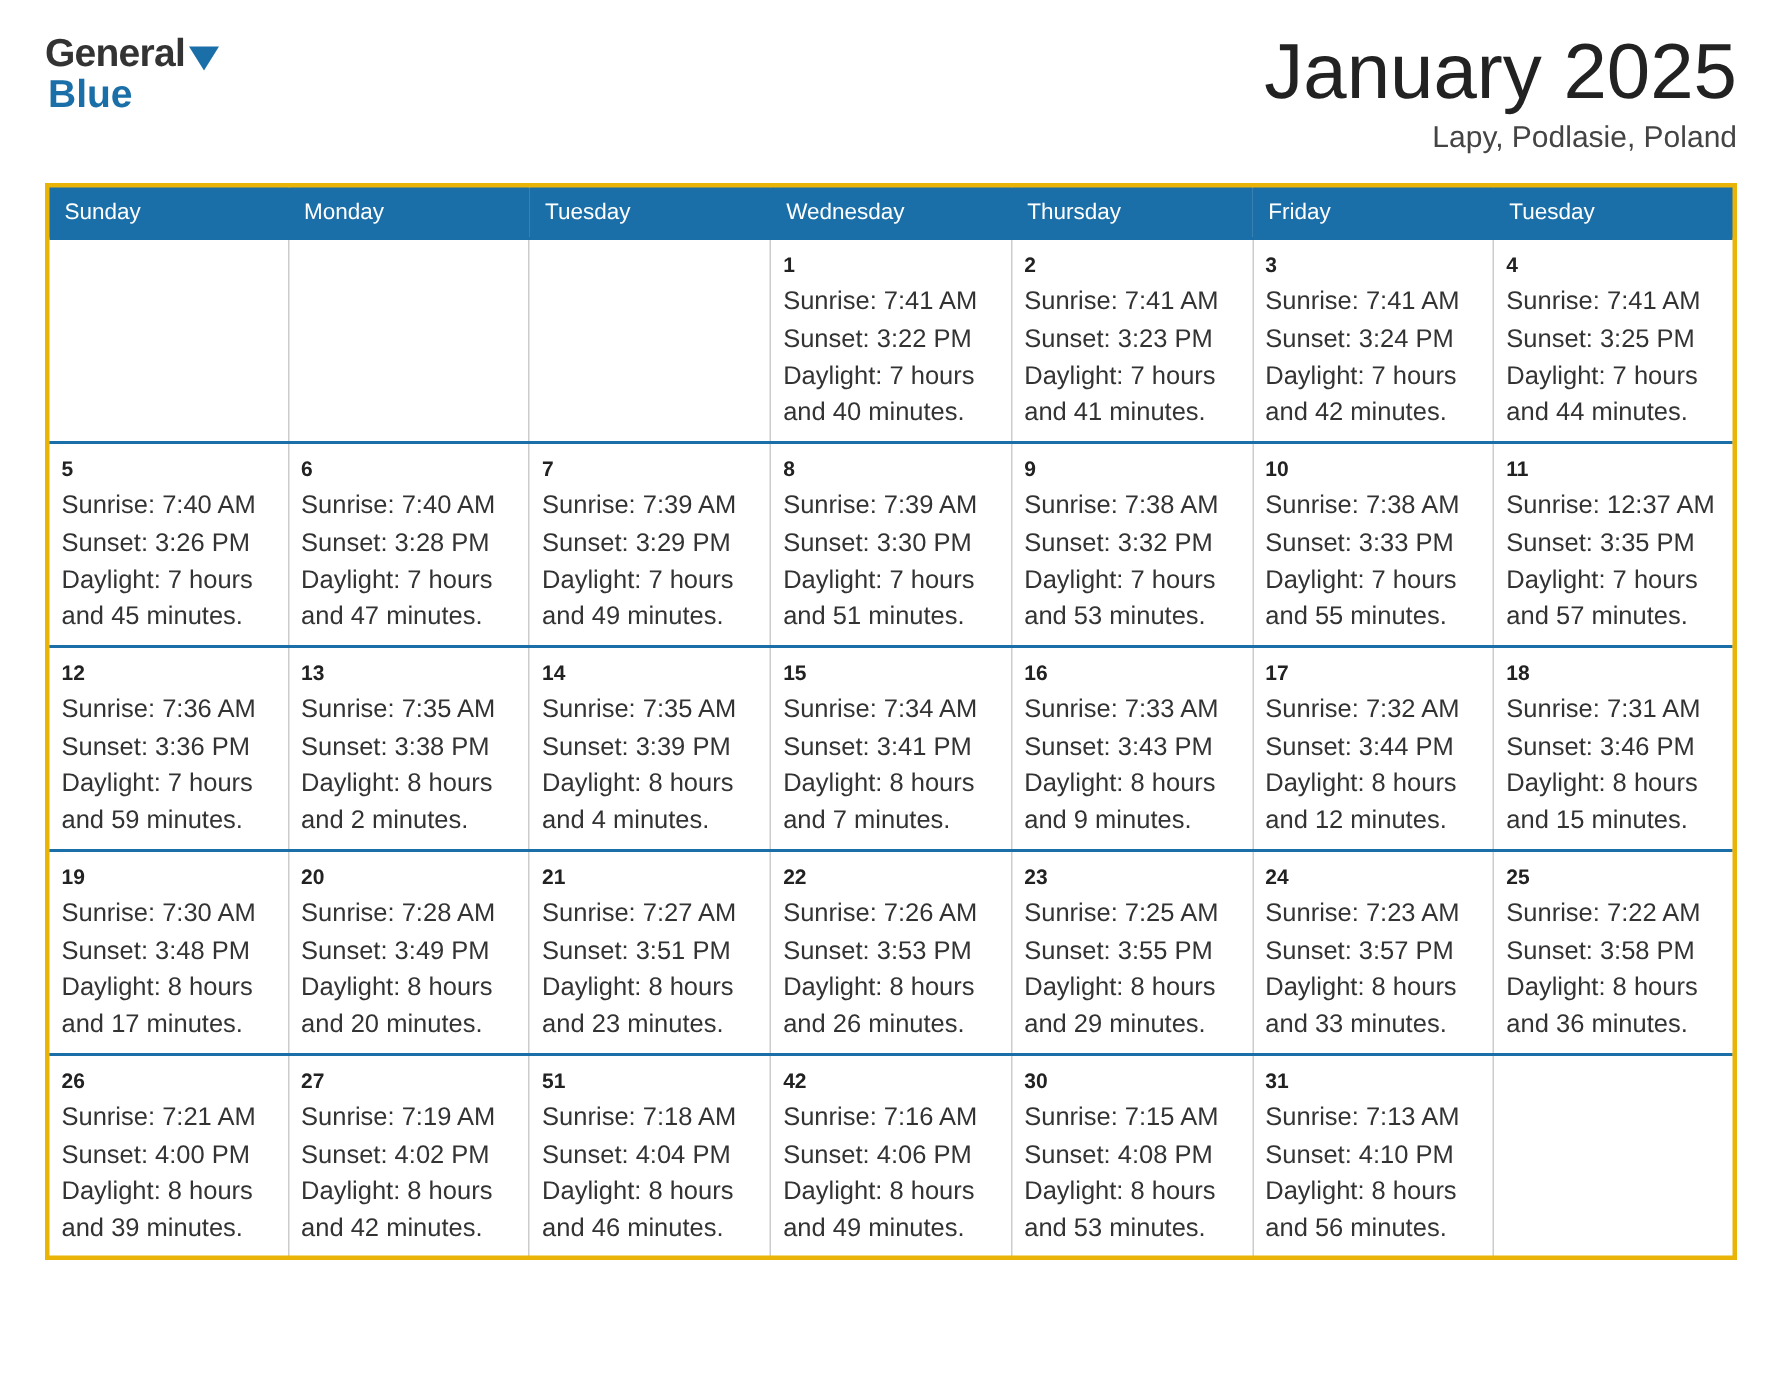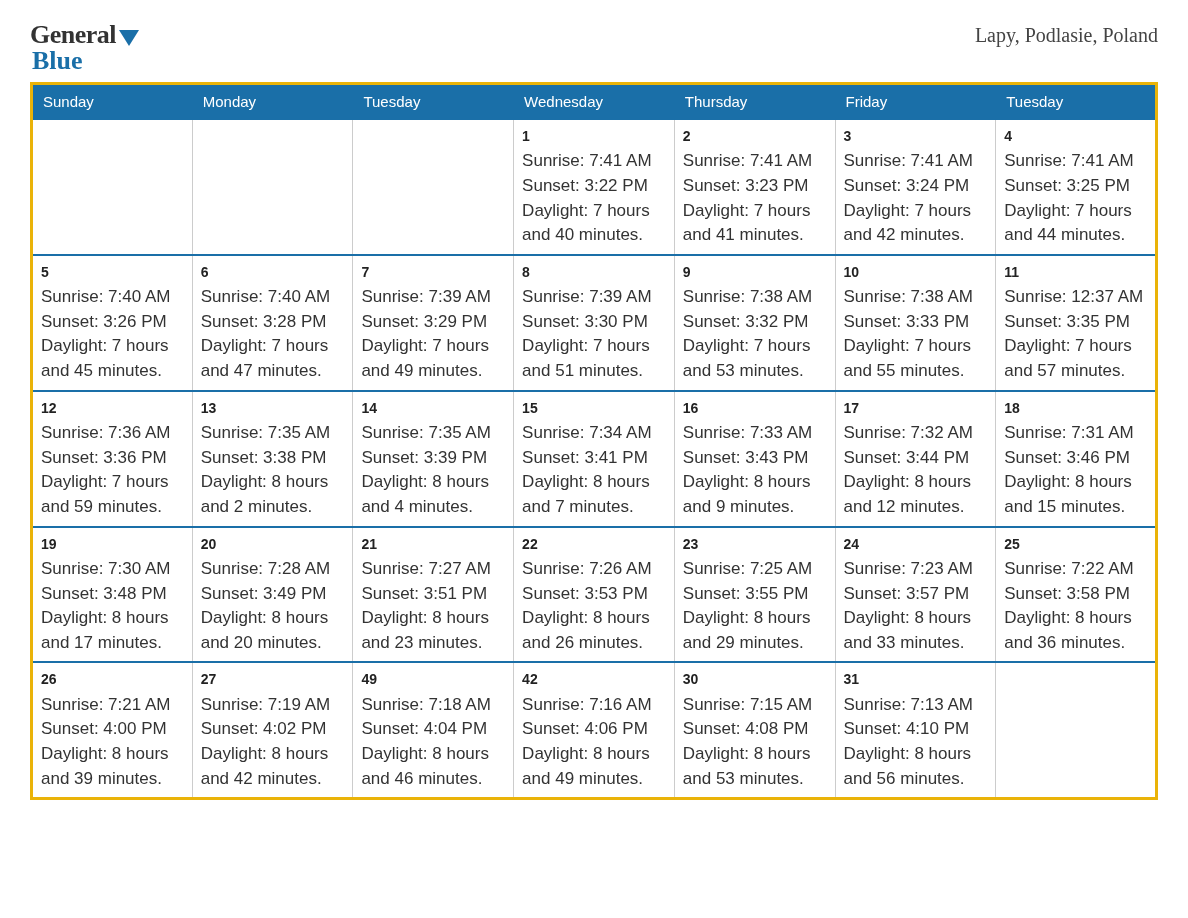--- a/index.html
+++ b/index.html
@@ -7,22 +7,21 @@
       font-family: Arial, sans-serif;
       background: #fff;
       width: 1188px;
       min-height: 918px;
       padding: 20px 30px;
     }
     .header {
       display: flex;
       justify-content: space-between;
       align-items: flex-start;
-      margin-bottom: 6px;
-      font-family: Liberation Serif, serif;
+      margin-bottom: 18px;
     }
     .logo {
       display: flex;
       flex-direction: column;
       align-items: flex-start;
     }
     .logo-top {
       display: flex;
       align-items: center;
     }
@@ -110,20 +109,21 @@
 
 <div class="header">
   <div class="logo">
     <div class="logo-top">
       <span class="logo-general">General</span>
       <div class="logo-arrow"></div>
     </div>
     <span class="logo-blue">Blue</span>
   </div>
   <div class="title-block">
+    <h1>January 2025</h1>
     <h2>Lapy, Podlasie, Poland</h2>
   </div>
 </div>
 
 <table class="calendar">
   <thead>
     <tr>
     <th>Sunday</th>
         <th>Monday</th>
         <th>Tuesday</th>
@@ -302,21 +302,21 @@
 Sunset: 4:00 PM
 Daylight: 8 hours and 39 minutes.</div>
         </td>
         <td>
           <span class="day-number">27</span>
           <div class="day-info">Sunrise: 7:19 AM
 Sunset: 4:02 PM
 Daylight: 8 hours and 42 minutes.</div>
         </td>
         <td>
-          <span class="day-number">49</span>
+          <span class="day-number">51</span>
           <div class="day-info">Sunrise: 7:18 AM
 Sunset: 4:04 PM
 Daylight: 8 hours and 46 minutes.</div>
         </td>
         <td>
           <span class="day-number">42</span>
           <div class="day-info">Sunrise: 7:16 AM
 Sunset: 4:06 PM
 Daylight: 8 hours and 49 minutes.</div>
         </td>

